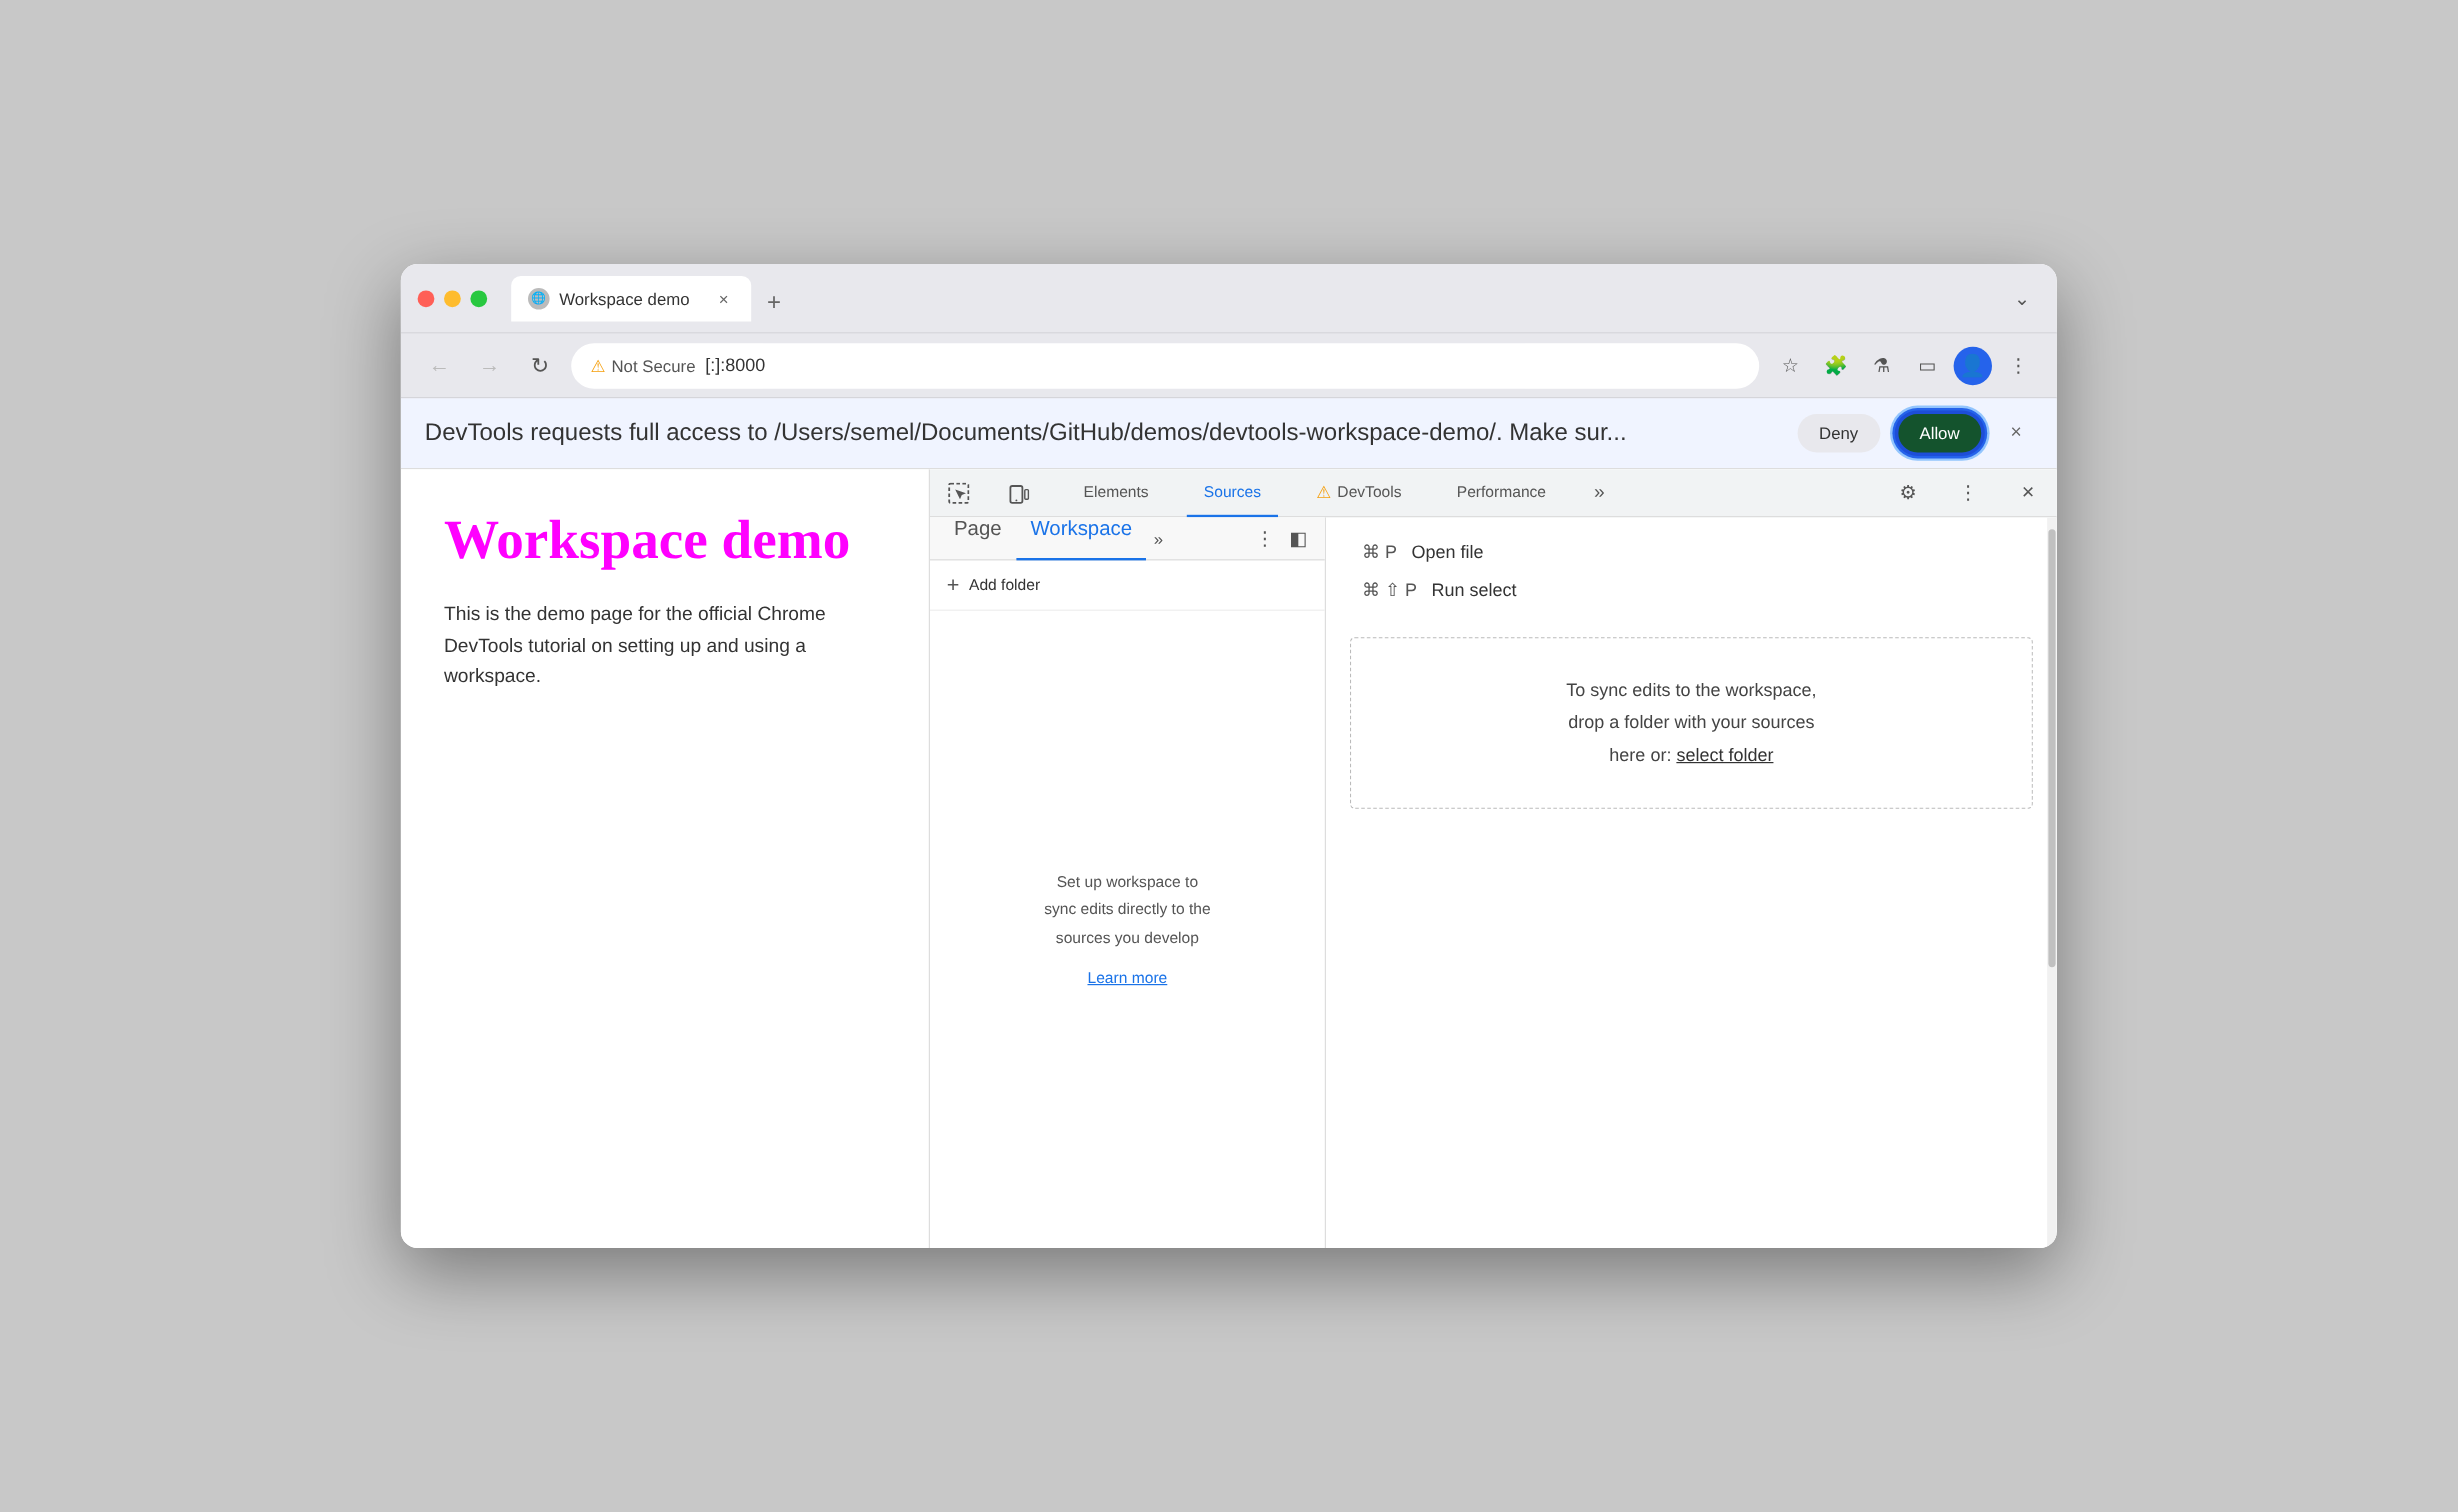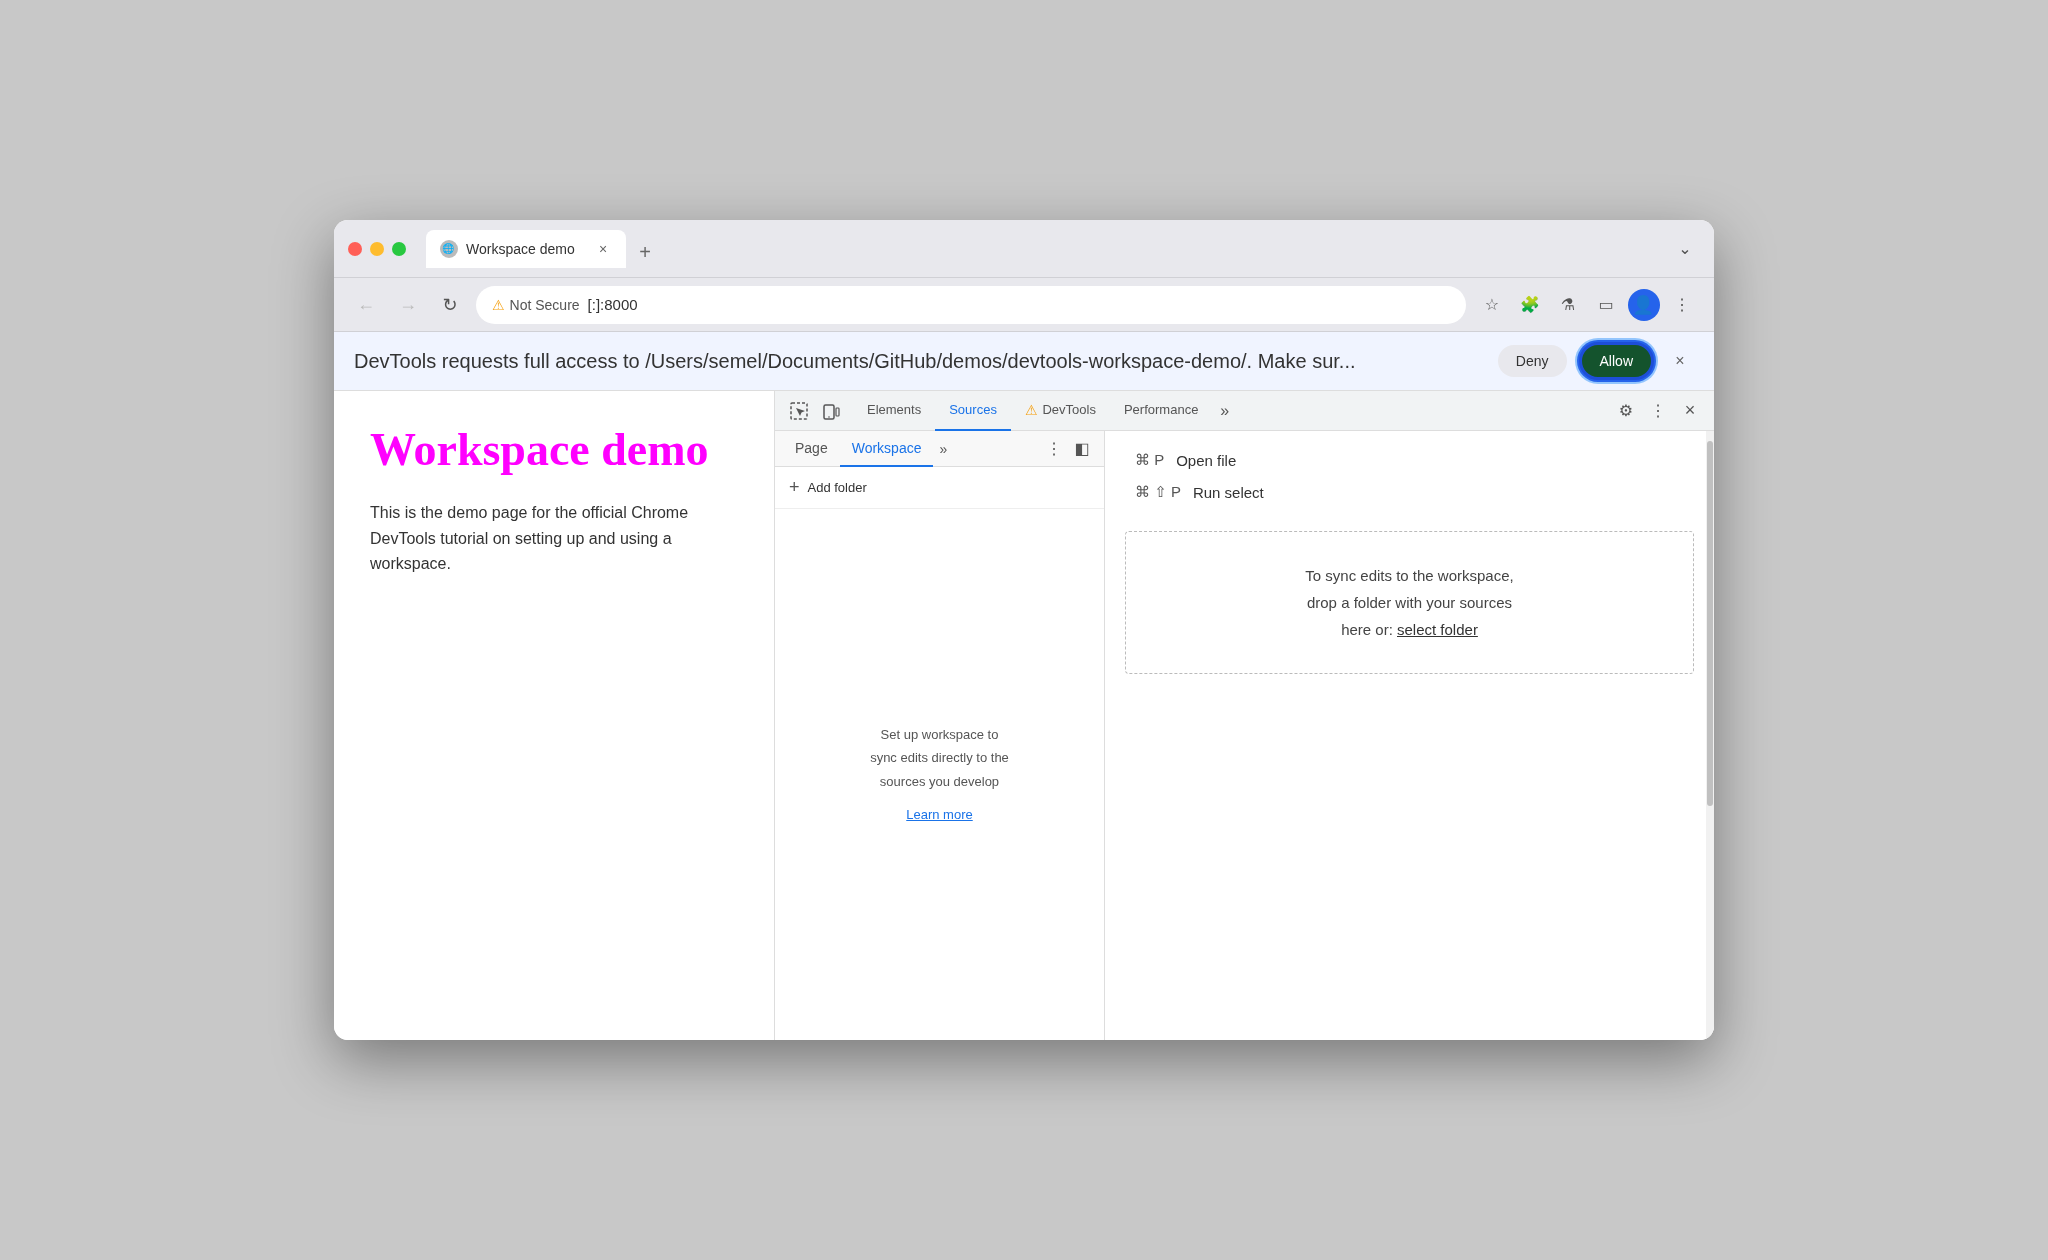--- a/index.html
+++ b/index.html
@@ -312,21 +312,21 @@
       border-left: 1px solid #ddd;
     }
 
     .devtools-tabs {
       display: flex;
       align-items: center;
       background: #f1f3f4;
       border-bottom: 1px solid #ddd;
       height: 40px;
       padding: 0 8px;
-      gap: 0;
+      gap: 18px;
     }
 
     .devtools-select-icon {
       width: 32px;
       height: 32px;
       display: flex;
       align-items: center;
       justify-content: center;
       font-size: 16px;
       color: #555;
@@ -439,22 +439,21 @@
       border-bottom: 1px solid #ddd;
       padding: 0 8px;
       gap: 0;
       background: #f8f8f8;
     }
 
     .sources-sidebar-tab {
       padding: 0 12px;
       height: 36px;
       display: flex;
-      align-items: center;
-      font-size: 14px;
+      font-size: 17px;
       color: #555;
       cursor: pointer;
       border-bottom: 2px solid transparent;
     }
     .sources-sidebar-tab.active {
       color: #1a73e8;
       border-bottom: 2px solid #1a73e8;
     }
 
     .sources-sidebar-tabs-more {

